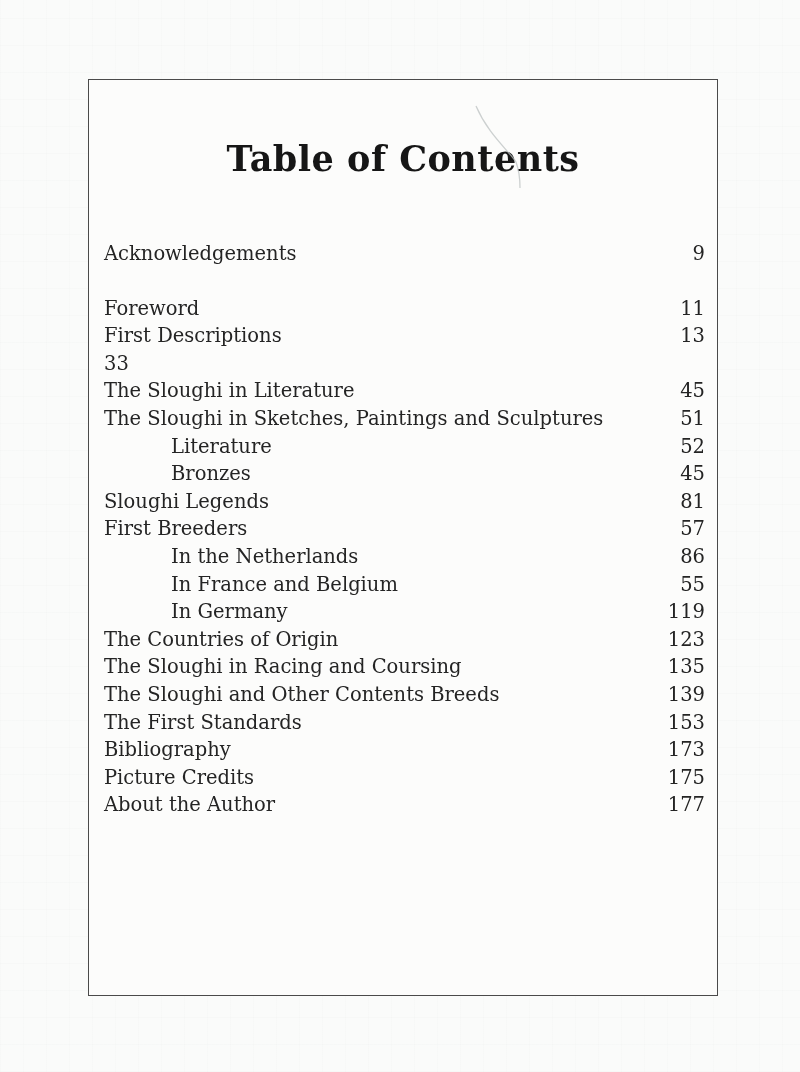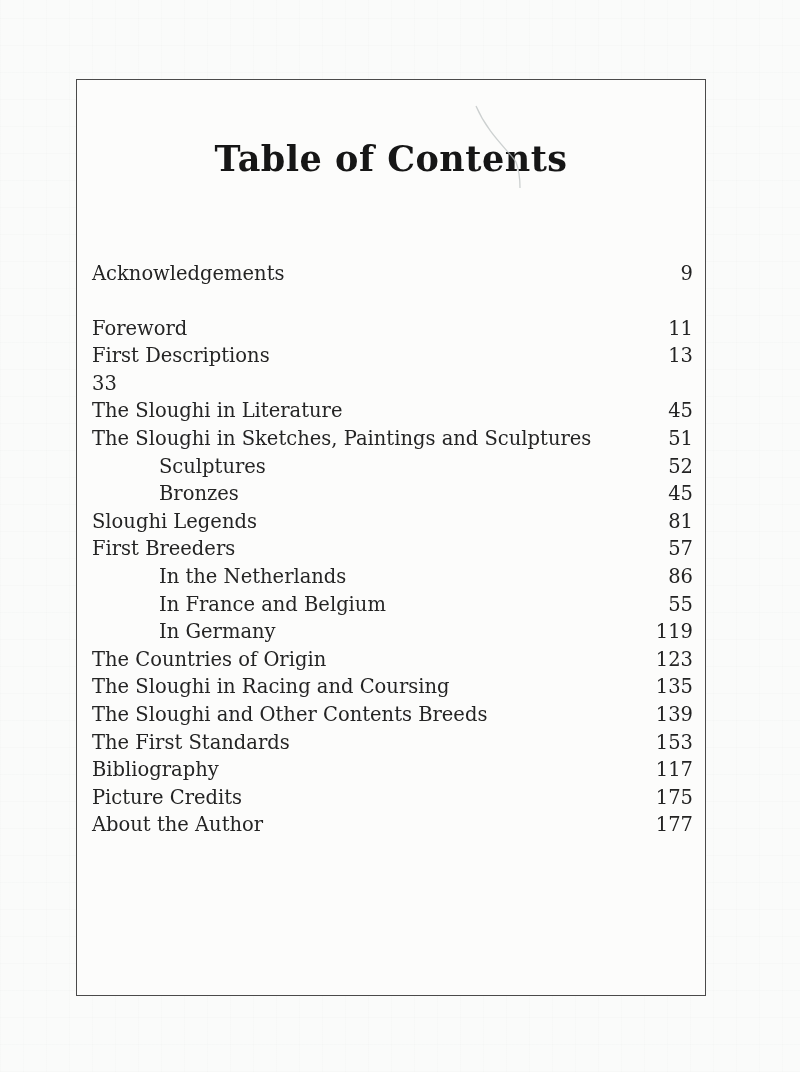--- a/index.html
+++ b/index.html
@@ -14,42 +14,42 @@
     background-color: #fafbfa;
     
     background-image:
       repeating-linear-gradient(0deg, rgba(120,130,125,0.025) 0 1px, transparent 1px 27px),
       repeating-linear-gradient(90deg, rgba(120,130,125,0.02) 0 1px, transparent 1px 23px);
     font-family: "DejaVu Serif", serif;
   }
 
   .page-border {
     position: absolute;
-    left: 76px;
+    left: 88px;
     top: 79px;
     width: 628px;
     height: 915px;
     border: 1.5px solid #4a4a4a;
     background-color: #fcfcfb;
     box-sizing: content-box;
   }
 
   .title {
     margin: 56px 0 0 0;
     text-align: center;
     font-family: "DejaVu Serif", serif;
     font-size: 35px;
     font-weight: bold;
     color: #161616;
     letter-spacing: 0.5px;
     line-height: 1.3;
   }
 
   .toc {
-    margin: 78px 12px 0 15px;
+    margin: 58px 12px 0 15px;
     font-size: 19.5px;
     color: #242424;
   }
 
   .toc-row {
     display: flex;
     justify-content: space-between;
     align-items: baseline;
     line-height: 27.6px;
     white-space: nowrap;
@@ -99,21 +99,21 @@
   </div>
         <div class="toc-row">
     <span class="toc-label">The Sloughi in Literature</span>
     <span class="toc-page">45</span>
   </div>
         <div class="toc-row">
     <span class="toc-label">The Sloughi in Sketches, Paintings and Sculptures</span>
     <span class="toc-page">51</span>
   </div>
         <div class="toc-row level-1">
-    <span class="toc-label">Sculptures</span>
+    <span class="toc-label">Literature</span>
     <span class="toc-page">52</span>
   </div>
         <div class="toc-row level-1">
     <span class="toc-label">Bronzes</span>
     <span class="toc-page">45</span>
   </div>
         <div class="toc-row">
     <span class="toc-label">Sloughi Legends</span>
     <span class="toc-page">81</span>
   </div>
@@ -144,21 +144,21 @@
         <div class="toc-row">
     <span class="toc-label">The Sloughi and Other Contents Breeds</span>
     <span class="toc-page">139</span>
   </div>
         <div class="toc-row">
     <span class="toc-label">The First Standards</span>
     <span class="toc-page">153</span>
   </div>
         <div class="toc-row">
     <span class="toc-label">Bibliography</span>
-    <span class="toc-page">117</span>
+    <span class="toc-page">173</span>
   </div>
         <div class="toc-row">
     <span class="toc-label">Picture Credits</span>
     <span class="toc-page">175</span>
   </div>
         <div class="toc-row">
     <span class="toc-label">About the Author</span>
     <span class="toc-page">177</span>
   </div>
       </div>

